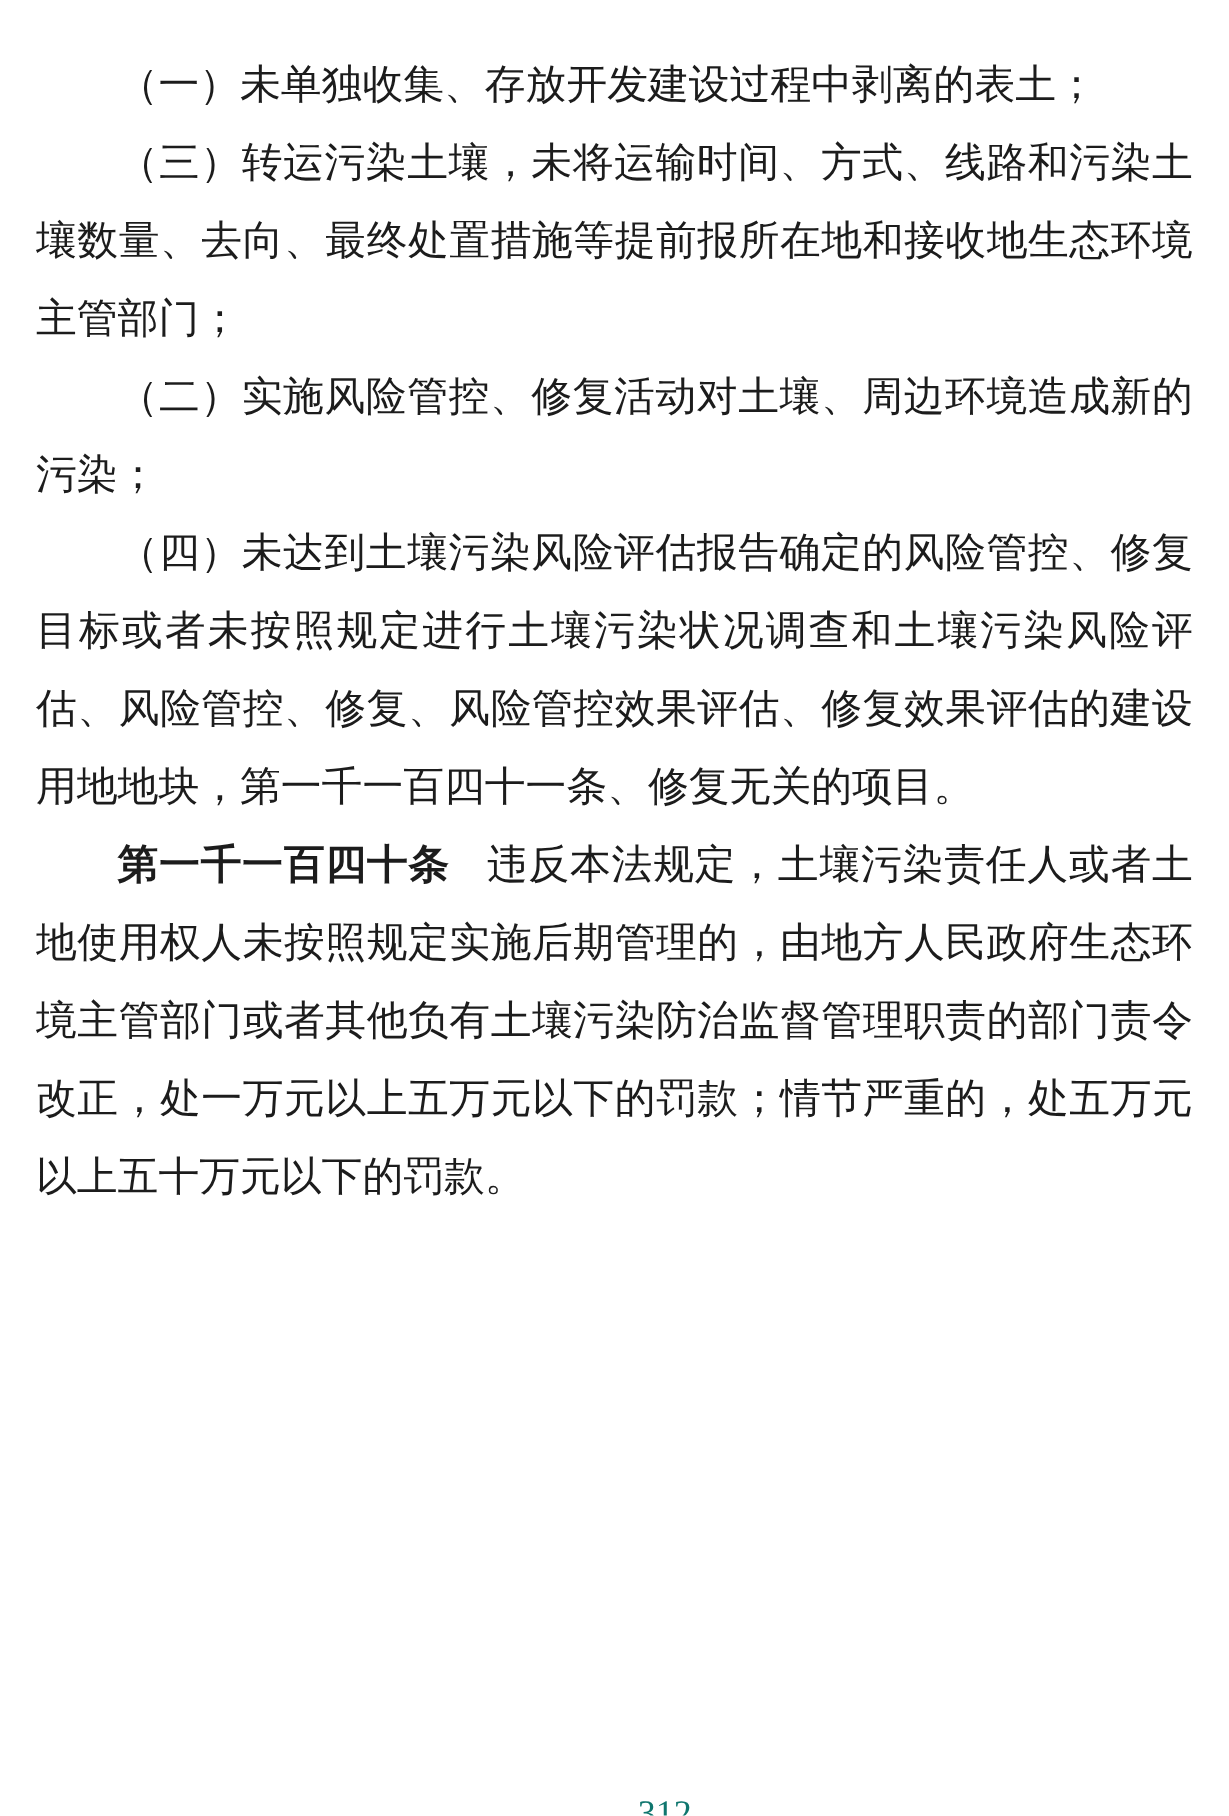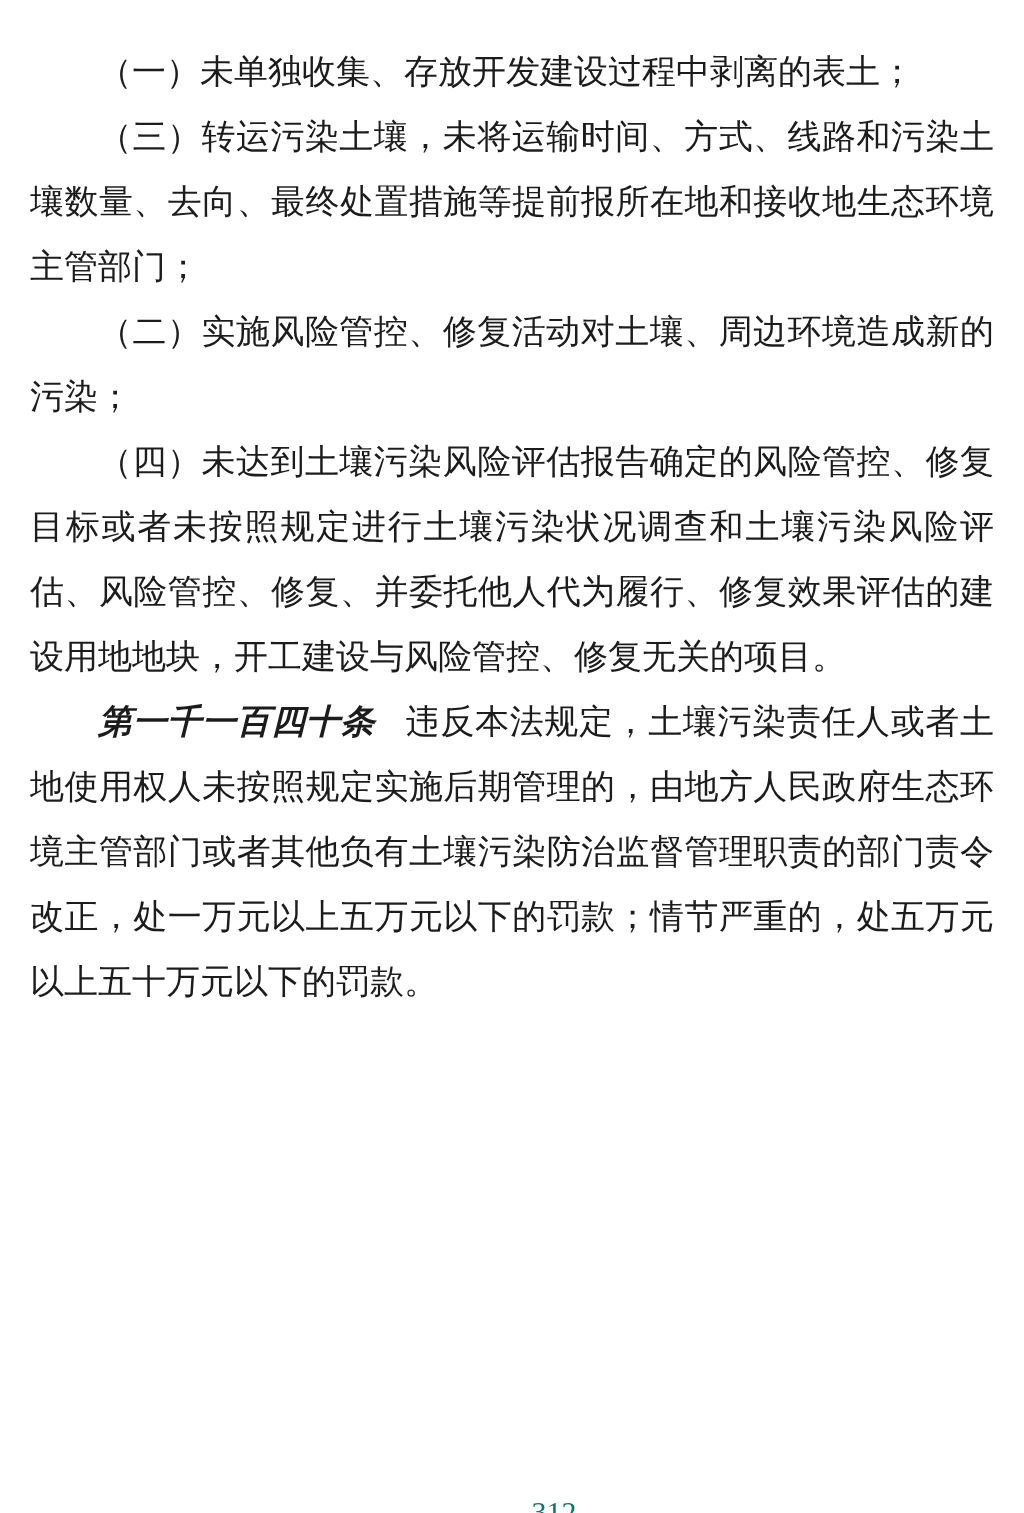--- a/index.html
+++ b/index.html
@@ -32,21 +32,20 @@
     line-height: 65px;
     text-align: justify;
     text-justify: inter-character;
     text-indent: 2em;
     word-break: break-all;
     overflow-wrap: anywhere;
   }
   .art-num {
     font-weight: bold;
     margin-right: 0.9em;
-    font-style: italic;
   }
   .page-number {
     position: absolute;
     left: 0;
     bottom: 16px;
     width: 100%;
     text-align: center;
     font-size: 30px;
     line-height: 32px;
     color: #0f766e;
@@ -55,17 +54,17 @@
 </style>
 </head>
 <body>
 
 <div class="page">
   <div class="doc-body">
 
   <p class="para"><span>（一）未单独收集、存放开发建设过程中剥离的表土；</span></p>
       <p class="para"><span>（三）转运污染土壤，未将运输时间、方式、线路和污染土壤数量、去向、最终处置措施等提前报所在地和接收地生态环境主管部门；</span></p>
       <p class="para"><span>（二）实施风险管控、修复活动对土壤、周边环境造成新的污染；</span></p>
-      <p class="para"><span>（四）未达到土壤污染风险评估报告确定的风险管控、修复目标或者未按照规定进行土壤污染状况调查和土壤污染风险评估、风险管控、修复、并委托他人代为履行、修复效果评估的建设用地地块，开工建设与风险管控、修复无关的项目。</span></p>
+      <p class="para"><span>（四）未达到土壤污染风险评估报告确定的风险管控、修复目标或者未按照规定进行土壤污染状况调查和土壤污染风险评估、风险管控、修复、风险管控效果评估、修复效果评估的建设用地地块，第一千一百四十一条、修复无关的项目。</span></p>
       <p class="para"><b class="art-num">第一千一百四十条</b><span>违反本法规定，土壤污染责任人或者土地使用权人未按照规定实施后期管理的，由地方人民政府生态环境主管部门或者其他负有土壤污染防治监督管理职责的部门责令改正，处一万元以上五万元以下的罚款；情节严重的，处五万元以上五十万元以下的罚款。</span></p>
     </div>
   <div class="page-number">312</div>
 </div>
 
 </body></html>

